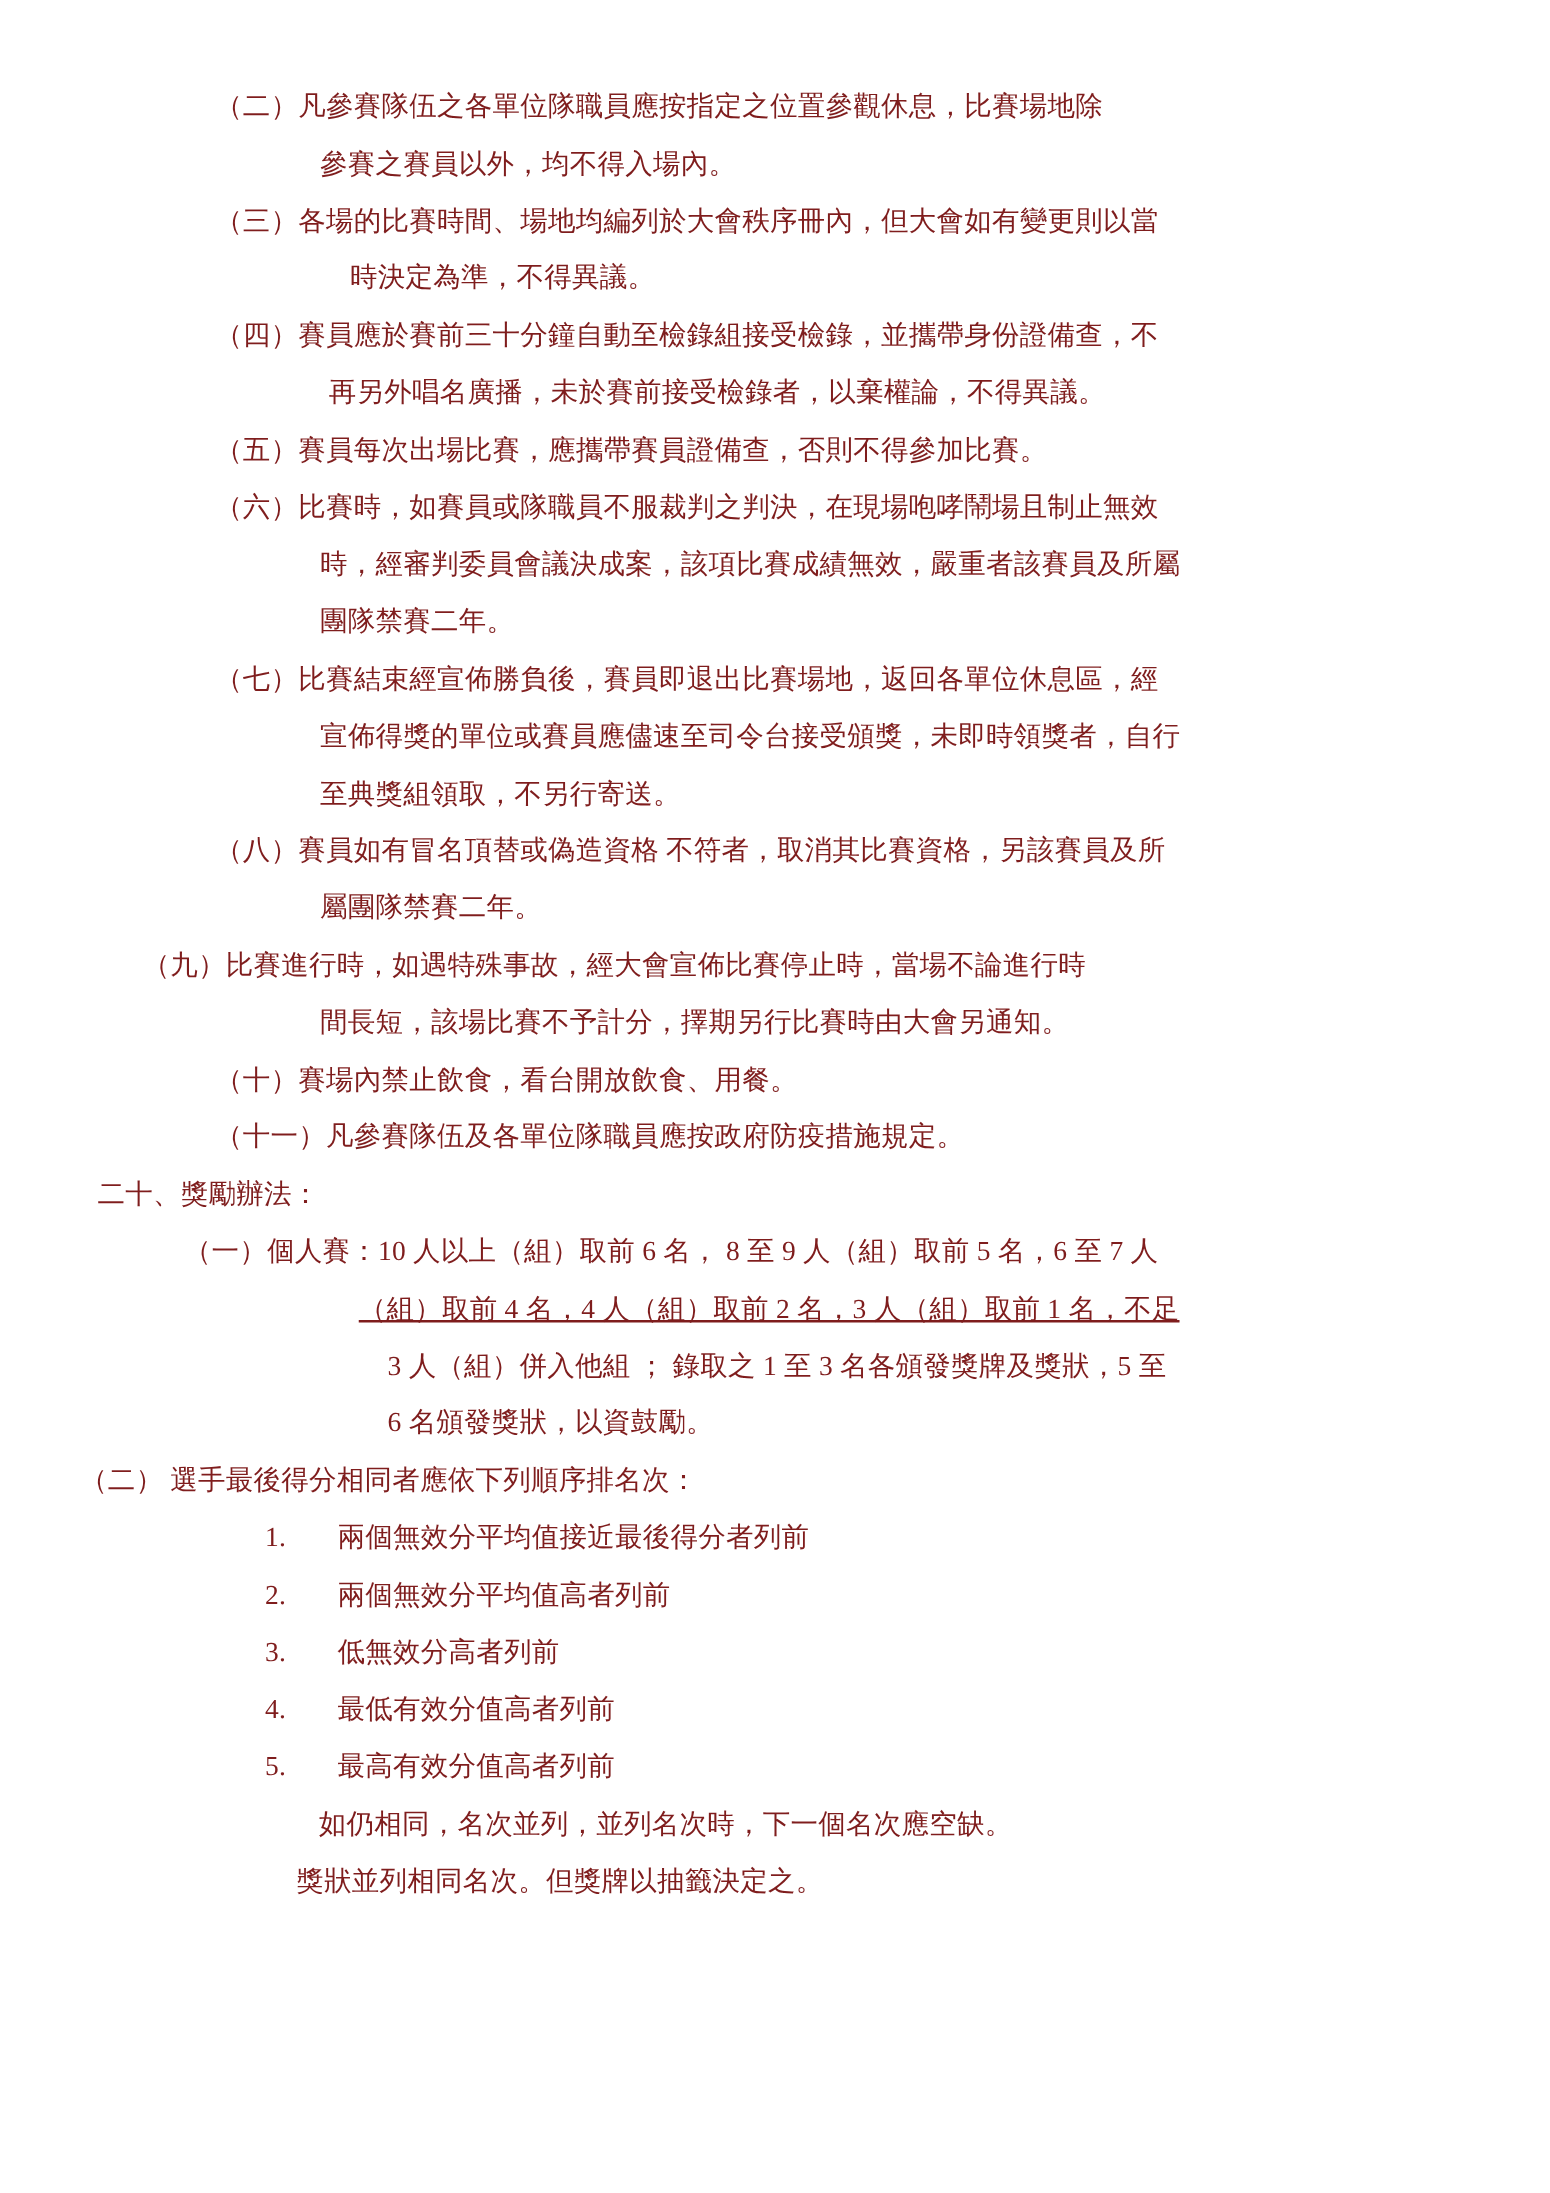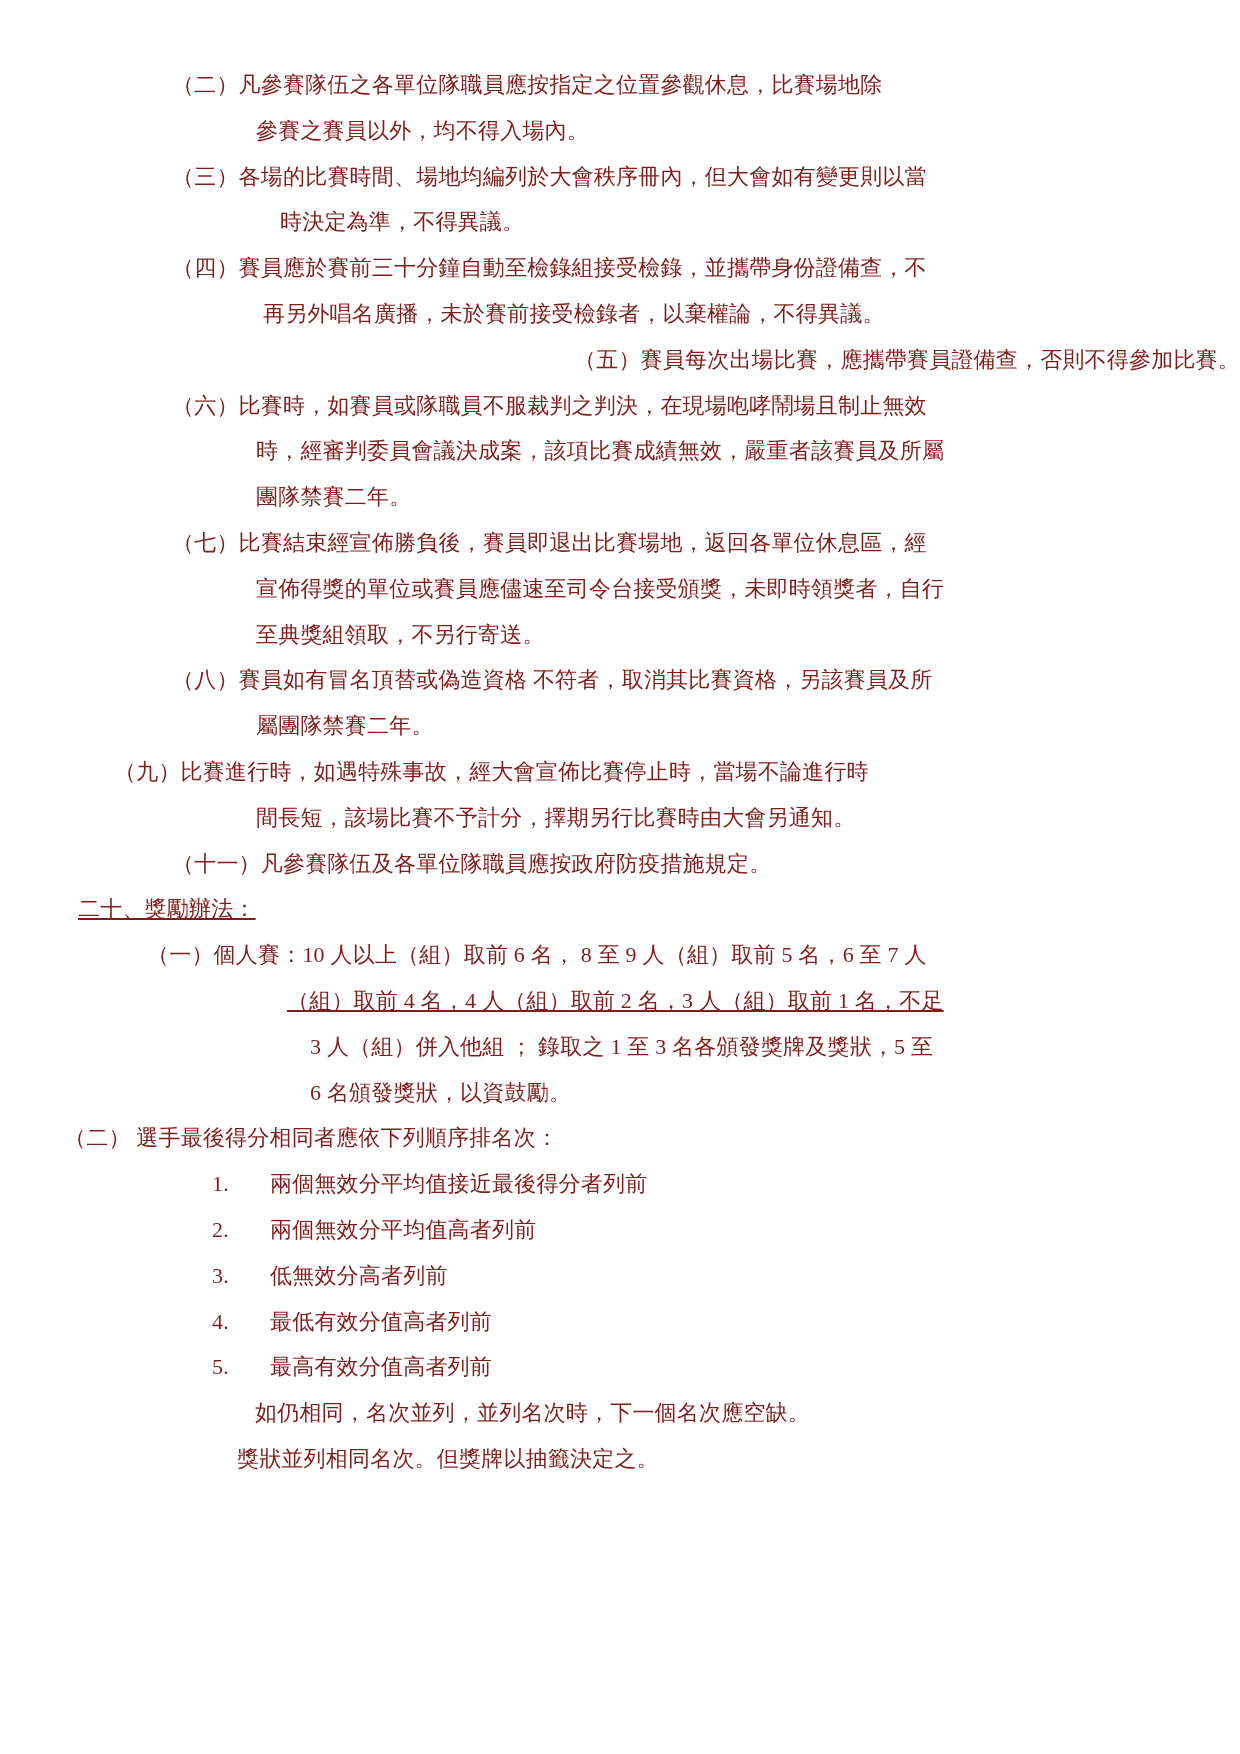--- a/index.html
+++ b/index.html
@@ -41,33 +41,34 @@
 <body style="background: rgb(255, 255, 255);">
 
 <div class="page" style="color: rgb(22, 22, 22);">
   <div class="doc-body" id="doc-lines">
       <div class="line" style="padding-left: 172px;"><span>（二）凡參賽隊伍之各單位隊職員應按指定之位置參觀休息，比賽場地除</span></div>
       <div class="line" style="padding-left: 256px;"><span>參賽之賽員以外，均不得入場內。</span></div>
       <div class="line" style="padding-left: 172px;"><span>（三）各場的比賽時間、場地均編列於大會秩序冊內，但大會如有變更則以當</span></div>
       <div class="line" style="padding-left: 256px; margin-left: 24px;"><span>時決定為準，不得異議。</span></div>
       <div class="line" style="padding-left: 172px;"><span>（四）賽員應於賽前三十分鐘自動至檢錄組接受檢錄，並攜帶身份證備查，不</span></div>
       <div class="line" style="padding-left: 263px;"><span>再另外唱名廣播，未於賽前接受檢錄者，以棄權論，不得異議。</span></div>
-      <div class="line" style="padding-left: 172px; text-align: right;"><span>（五）賽員每次出場比賽，應攜帶賽員證備查，否則不得參加比賽。</span></div>
+      <div class="line" style="padding-left: 172px;"><span>（五）賽員每次出場比賽，應攜帶賽員證備查，否則不得參加比賽。</span></div>
       <div class="line" style="padding-left: 172px;"><span>（六）比賽時，如賽員或隊職員不服裁判之判決，在現場咆哮鬧場且制止無效</span></div>
       <div class="line" style="padding-left: 256px;"><span>時，經審判委員會議決成案，該項比賽成績無效，嚴重者該賽員及所屬</span></div>
       <div class="line" style="padding-left: 256px;"><span>團隊禁賽二年。</span></div>
       <div class="line" style="padding-left: 172px;"><span>（七）比賽結束經宣佈勝負後，賽員即退出比賽場地，返回各單位休息區，經</span></div>
       <div class="line" style="padding-left: 256px;"><span>宣佈得獎的單位或賽員應儘速至司令台接受頒獎，未即時領獎者，自行</span></div>
       <div class="line" style="padding-left: 256px;"><span>至典獎組領取，不另行寄送。</span></div>
       <div class="line" style="padding-left: 172px;"><span>（八）賽員如有冒名頂替或偽造資格 不符者，取消其比賽資格，另該賽員及所</span></div>
       <div class="line" style="padding-left: 256px;"><span>屬團隊禁賽二年。</span></div>
       <div class="line" style="padding-left: 114px;"><span>（九）比賽進行時，如遇特殊事故，經大會宣佈比賽停止時，當場不論進行時</span></div>
       <div class="line" style="padding-left: 256px;"><span>間長短，該場比賽不予計分，擇期另行比賽時由大會另通知。</span></div>
+      <div class="line" style="padding-left: 172px;"><span>（十）賽場內禁止飲食，看台開放飲食、用餐。</span></div>
       <div class="line" style="padding-left: 172px;"><span>（十一）凡參賽隊伍及各單位隊職員應按政府防疫措施規定。</span></div>
-      <div class="line" style="padding-left: 78px; text-decoration: underline;"><span>二十、獎勵辦法：</span></div>
+      <div class="line" style="padding-left: 78px;"><span>二十、獎勵辦法：</span></div>
       <div class="line" style="padding-left: 147px;"><span>（一）個人賽：10 人以上（組）取前 6 名， 8 至 9 人（組）取前 5 名，6 至 7 人</span></div>
       <div class="line" style="padding-left: 287px; text-decoration: underline;"><span>（組）取前 4 名，4 人（組）取前 2 名，3 人（組）取前 1 名，不足</span></div>
       <div class="line" style="padding-left: 310px;"><span>3 人（組）併入他組 ； 錄取之 1 至 3 名各頒發獎牌及獎狀，5 至</span></div>
       <div class="line" style="padding-left: 310px;"><span>6 名頒發獎狀，以資鼓勵。</span></div>
       <div class="line" style="padding-left: 64px;"><span>（二） 選手最後得分相同者應依下列順序排名次：</span></div>
       <div class="line" style="padding-left: 212px;"><span class="num">1.</span><span>兩個無效分平均值接近最後得分者列前</span></div>
       <div class="line" style="padding-left: 212px;"><span class="num">2.</span><span>兩個無效分平均值高者列前</span></div>
       <div class="line" style="padding-left: 212px;"><span class="num">3.</span><span>低無效分高者列前</span></div>
       <div class="line" style="padding-left: 212px;"><span class="num">4.</span><span>最低有效分值高者列前</span></div>
       <div class="line" style="padding-left: 212px;"><span class="num">5.</span><span>最高有效分值高者列前</span></div>

